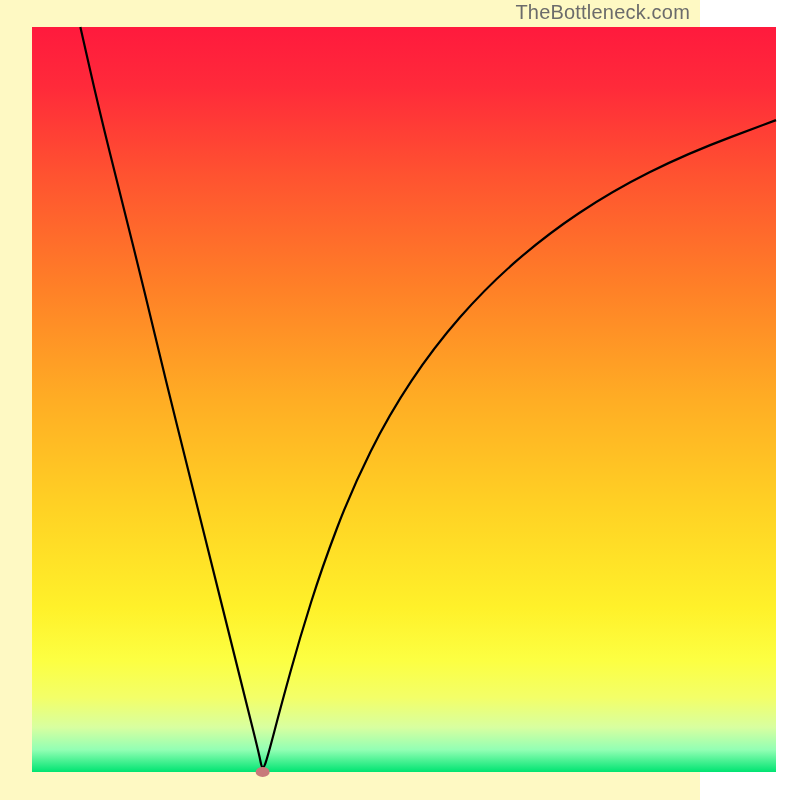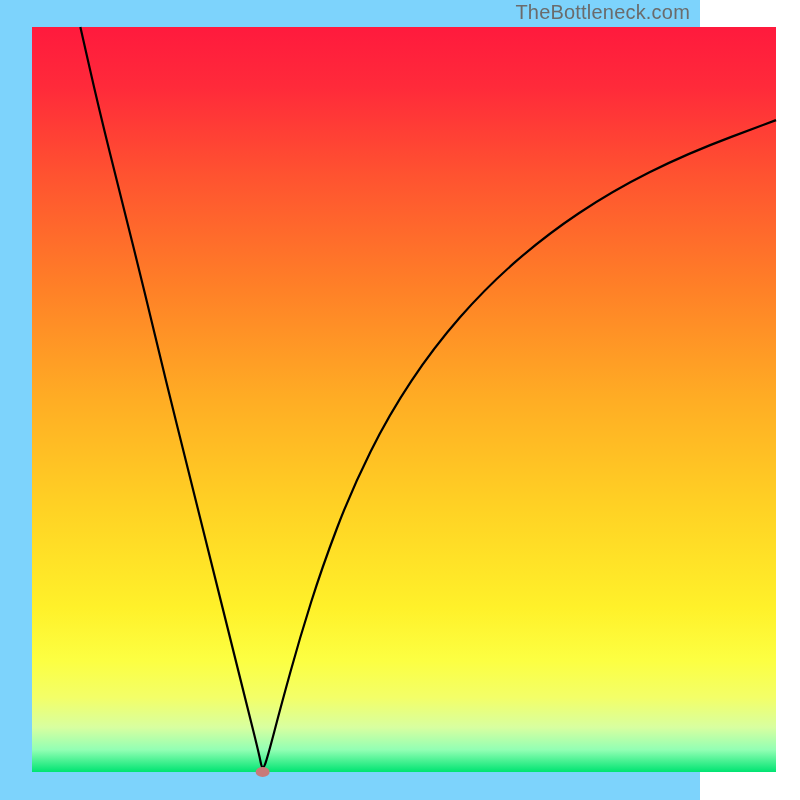--- a/index.html
+++ b/index.html
@@ -6,21 +6,21 @@
     margin: 0;
     padding: 0;
     width: 800px;
     height: 800px;
     overflow: hidden;
     font-family: Arial, Helvetica, sans-serif;
   }
   .frame {
     width: 700px;
     height: 800px;
-    background: #7dd3fc;
+    background: #fef9c3;
     position: relative;
   }
   .watermark {
     position: absolute;
     top: 1px;
     right: 10px;
     color: #6b6b6b;
     font-size: 20px;
     font-weight: 500;
     letter-spacing: 0.2px;

